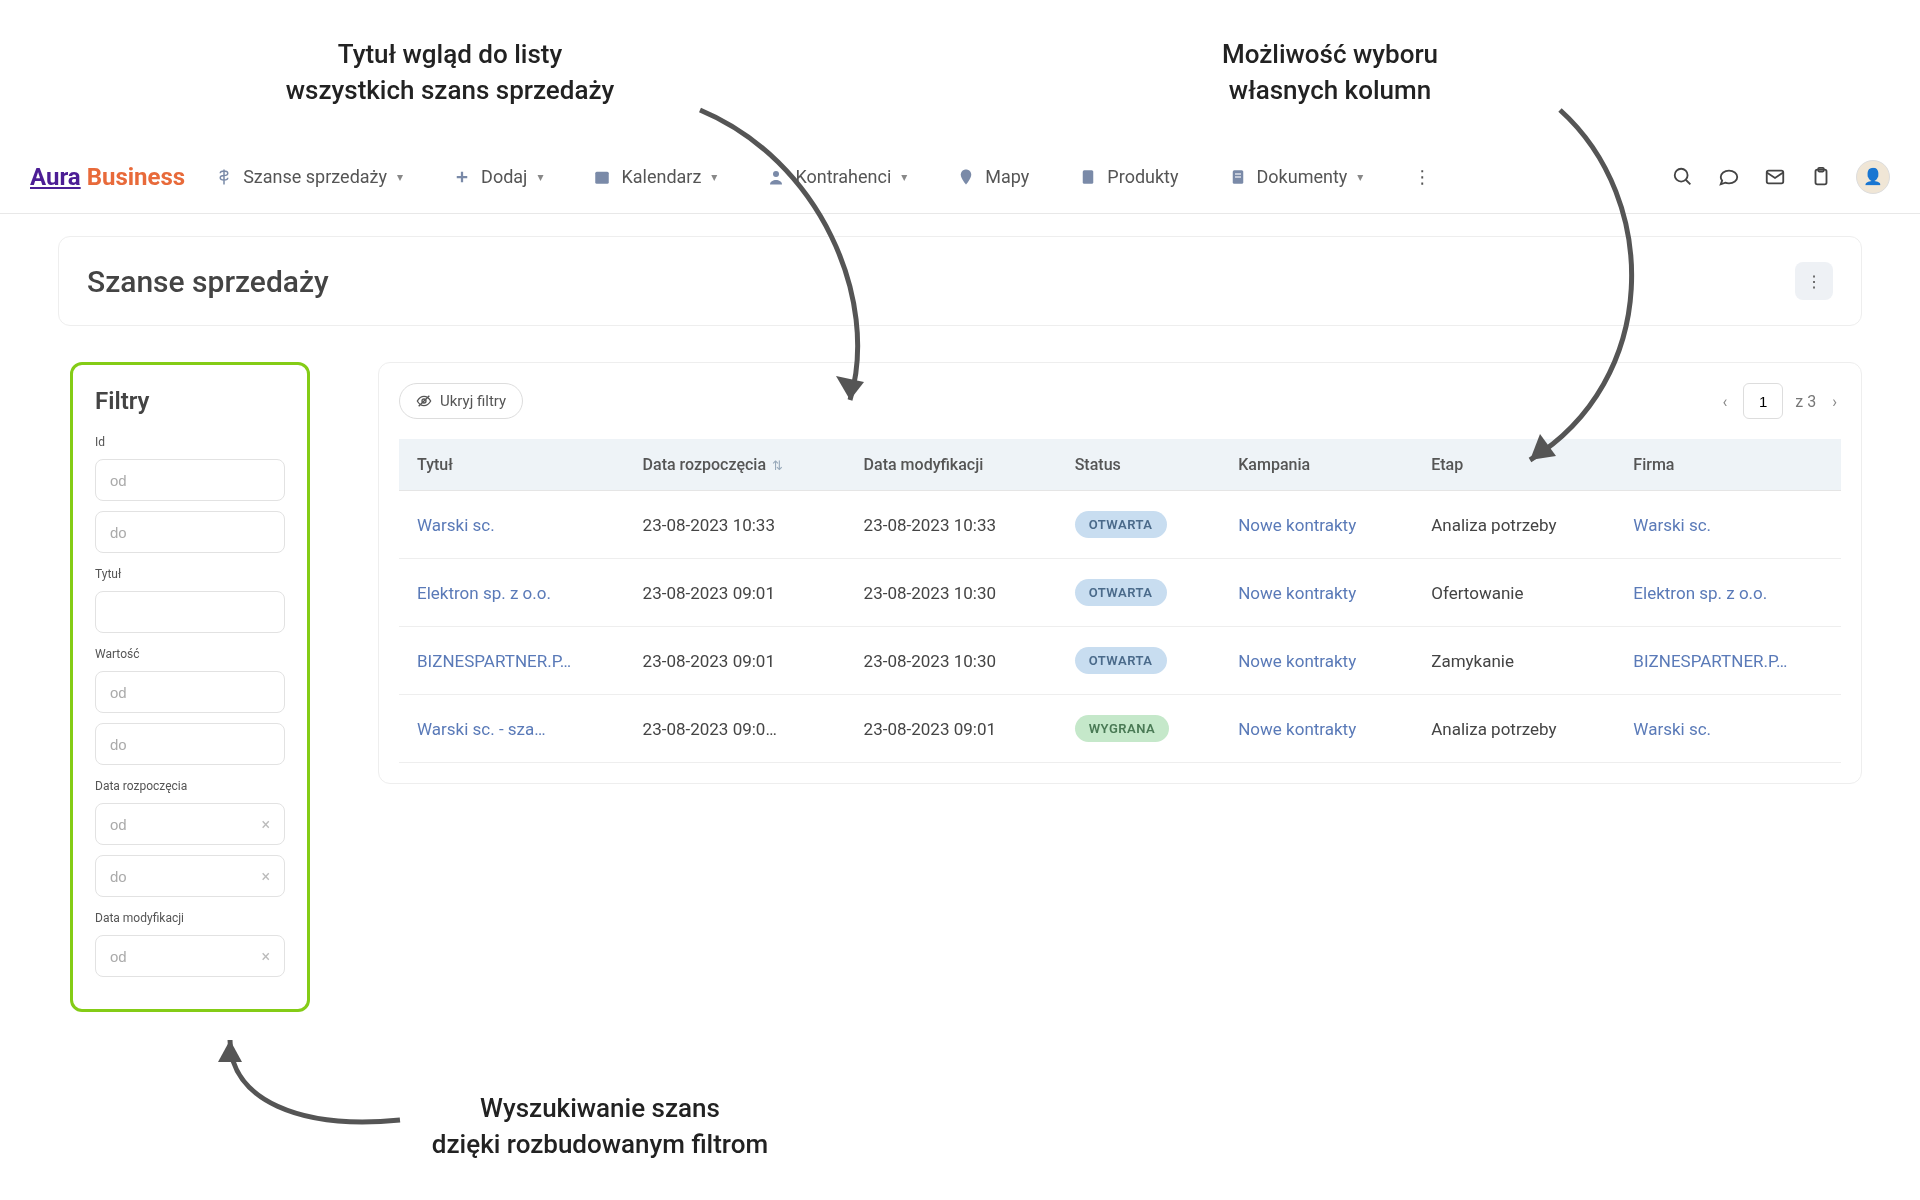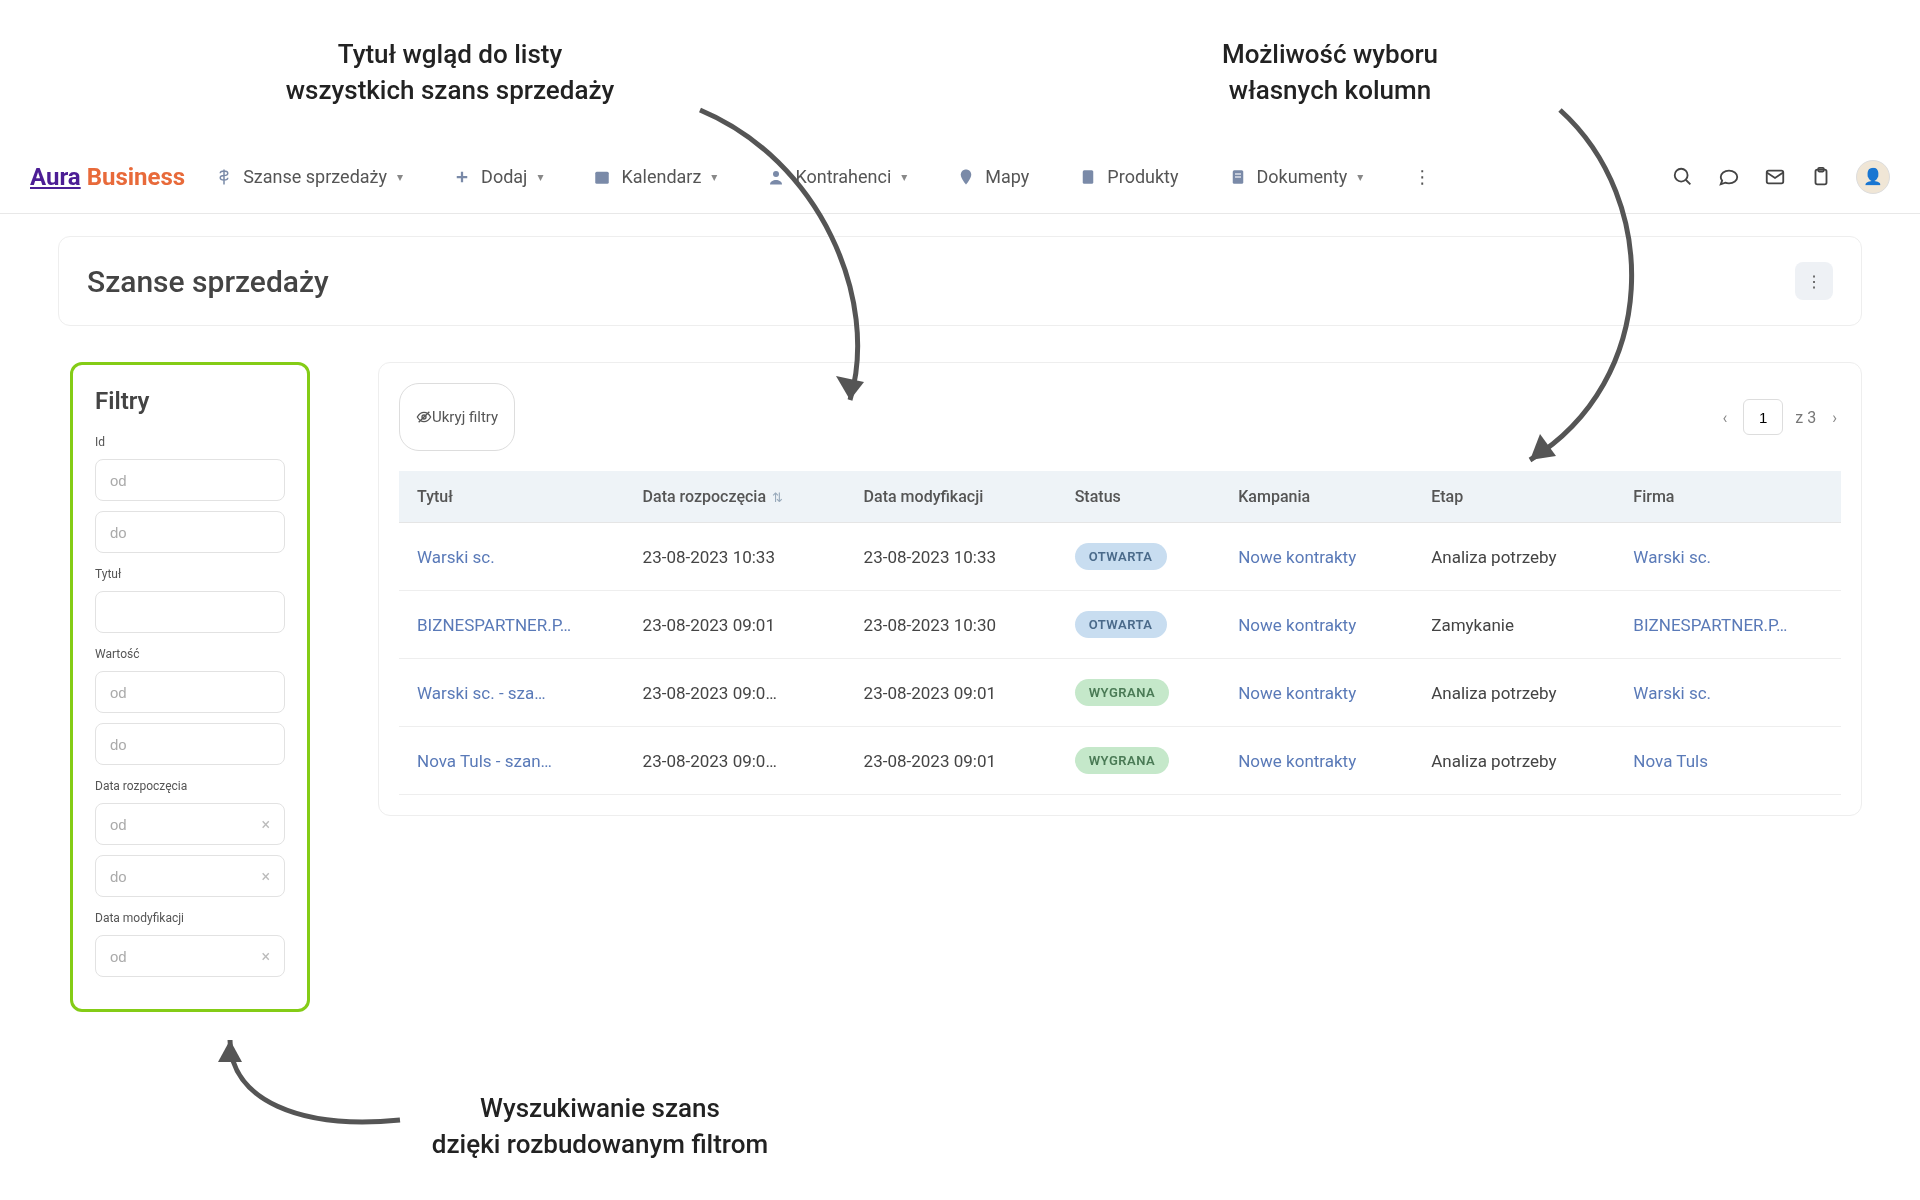--- a/index.html
+++ b/index.html
@@ -26,21 +26,21 @@
 .filter-panel { position: absolute; top: 362px; left: 70px; width: 240px; background: #fff; border: 3px solid #84cc16; border-radius: 12px; padding: 22px; }
 .filter-title { font-size: 24px; font-weight: 600; color: #444; margin-bottom: 20px; }
 .filter-label { font-size: 12px; color: #555; margin-bottom: 10px; margin-top: 14px; }
 .filter-input { width: 100%; height: 42px; border: 1px solid #e2e2e2; border-radius: 8px; padding: 0 14px; font-size: 15px; color: #999; margin-bottom: 10px; position: relative; display: flex; align-items: center; justify-content: space-between; }
 .filter-input input { border: none; outline: none; width: 100%; font-size: 15px; color: #333; background: transparent; }
 .filter-input input::placeholder { color: #aaa; }
 .clear-x { color: #bbb; font-size: 16px; cursor: pointer; }
 
 .main-panel { position: absolute; top: 362px; left: 378px; right: 58px; background: #fff; border: 1px solid #eee; border-radius: 12px; padding: 20px; }
 .main-top { display: flex; align-items: center; justify-content: space-between; margin-bottom: 20px; }
-.hide-filters { display: inline-flex; align-items: center; border: 1px solid #ddd; border-radius: 20px; padding: 24px 16px; font-size: 15px; color: #555; cursor: pointer; }
+.hide-filters { display: inline-flex; align-items: center; gap: 8px; border: 1px solid #ddd; border-radius: 20px; padding: 8px 16px; font-size: 15px; color: #555; cursor: pointer; }
 .pager { display: flex; align-items: center; gap: 12px; color: #777; font-size: 16px; }
 .pager-input { width: 40px; height: 36px; border: 1px solid #ddd; border-radius: 6px; text-align: center; font-size: 15px; }
 .pager-btn { cursor: pointer; color: #888; padding: 4px; }
 
 table { width: 100%; border-collapse: collapse; }
 thead { background: #eef3f7; }
 th { text-align: left; padding: 16px 18px; font-size: 16px; font-weight: 500; color: #555; border-bottom: 1px solid #e5e5e5; }
 th.sort { color: #555; }
 th .sort-ic { color: #9ab; font-size: 13px; margin-left: 6px; }
 td { padding: 20px 18px; font-size: 17px; border-bottom: 1px solid #eee; color: #444; white-space: nowrap; overflow: hidden; text-overflow: ellipsis; max-width: 180px; }
@@ -261,41 +261,41 @@
         <tr>
           <td class="link">Warski sc.</td>
           <td>23-08-2023 10:33</td>
           <td>23-08-2023 10:33</td>
           <td><span class="badge open">OTWARTA</span></td>
           <td class="link">Nowe kontrakty</td>
           <td>Analiza potrzeby</td>
           <td class="link">Warski sc.</td>
         </tr>
         <tr>
+          <td class="link">Elektron sp. z o.o.</td>
+          <td>23-08-2023 09:01</td>
+          <td>23-08-2023 10:30</td>
+          <td><span class="badge open">OTWARTA</span></td>
+          <td class="link">Nowe kontrakty</td>
+          <td>Ofertowanie</td>
+          <td class="link">Elektron sp. z o.o.</td>
+        </tr>
+        <tr>
           <td class="link">BIZNESPARTNER.P…</td>
           <td>23-08-2023 09:01</td>
           <td>23-08-2023 10:30</td>
           <td><span class="badge open">OTWARTA</span></td>
           <td class="link">Nowe kontrakty</td>
           <td>Zamykanie</td>
           <td class="link">BIZNESPARTNER.P…</td>
         </tr>
         <tr>
           <td class="link">Warski sc. - sza…</td>
           <td>23-08-2023 09:0…</td>
           <td>23-08-2023 09:01</td>
           <td><span class="badge won">WYGRANA</span></td>
           <td class="link">Nowe kontrakty</td>
           <td>Analiza potrzeby</td>
           <td class="link">Warski sc.</td>
         </tr>
-        <tr>
-          <td class="link">Nova Tuls - szan…</td>
-          <td>23-08-2023 09:0…</td>
-          <td>23-08-2023 09:01</td>
-          <td><span class="badge won">WYGRANA</span></td>
-          <td class="link">Nowe kontrakty</td>
-          <td>Analiza potrzeby</td>
-          <td class="link">Nova Tuls</td>
-        </tr>
       </tbody>
   </table>
 </div>
 
 </body></html>

